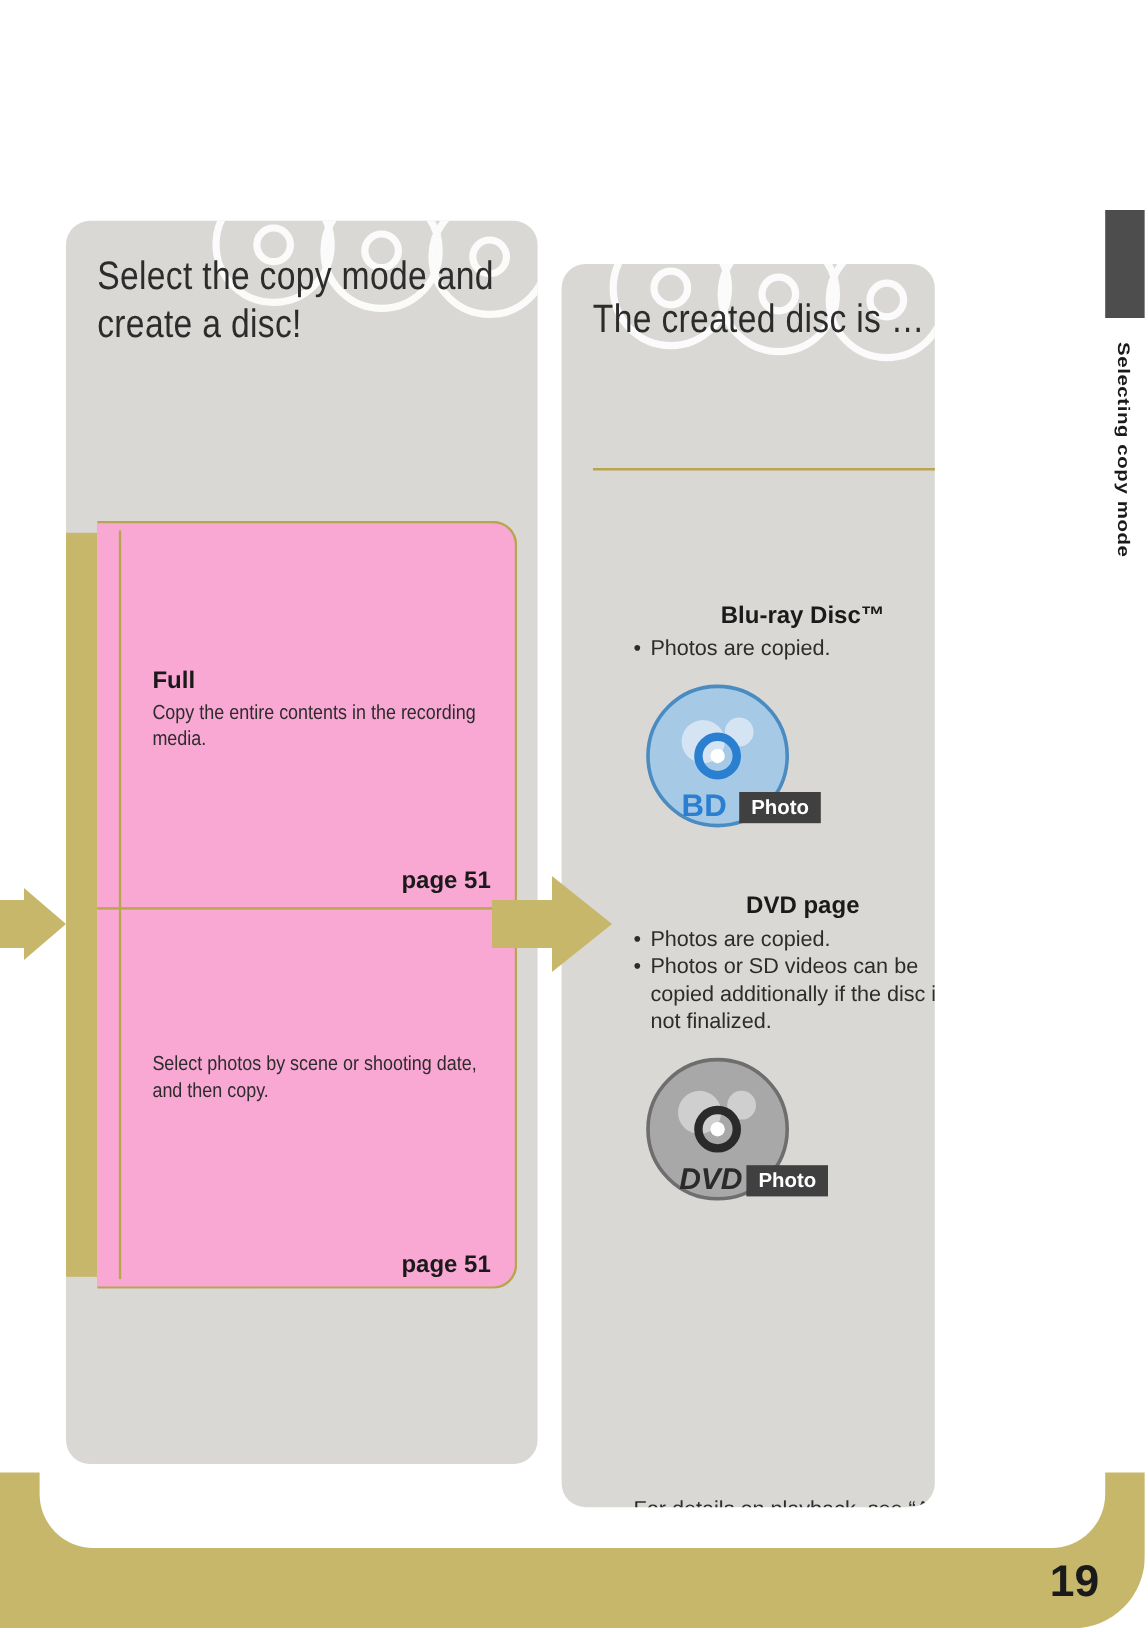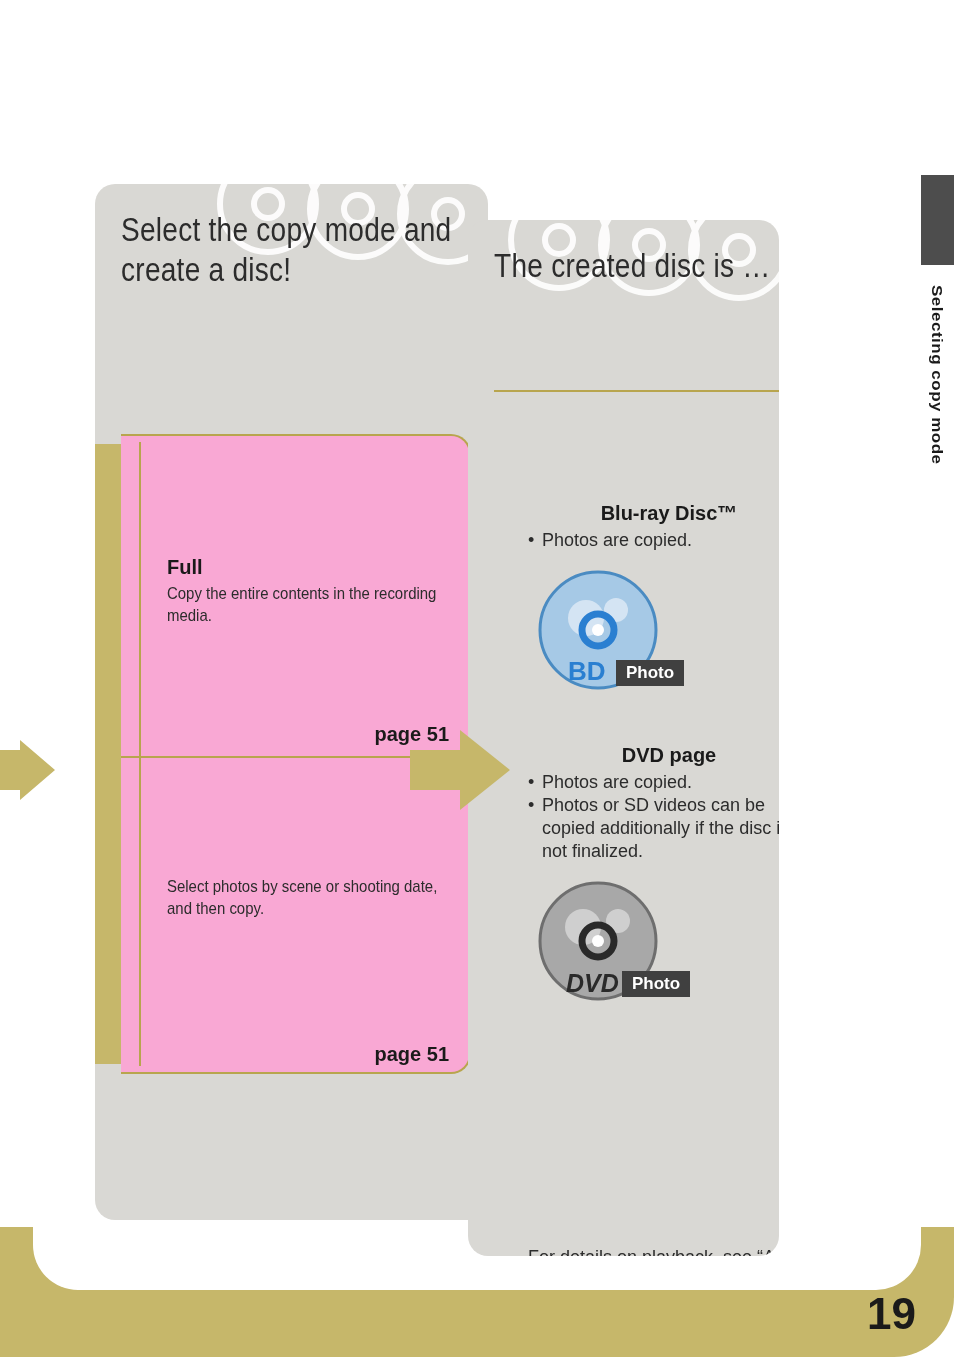--- a/index.html
+++ b/index.html
@@ -46,34 +46,34 @@
     font-weight: bold;
     font-size: 17px;
     letter-spacing: 0.5px;
     color: #1a1a1a;
     transform: scaleX(0.82);
   }
   .page-number {
     position: absolute;
     right: 38px;
     bottom: 18px;
-    font-size: 44px;
+    font-size: 37px;
     font-weight: bold;
     color: #1a1a1a;
   }
   .panel {
     position: absolute;
     top: 184px;
     width: 393px;
     height: 1036px;
     background: #d9d8d4;
     border-radius: 20px;
     overflow: hidden;
   }
-  .panel-left { left: 55px; margin-left: 40px; }
+  .panel-left { left: 55px; }
   .panel-right { left: 468px; width: 311px; margin-top: 36px; }
   .panel-title {
     font-family: Arial, Helvetica, sans-serif;
     font-weight: 300;
     font-size: 33px;
     line-height: 1.22;
     color: #2c2c2c;
     letter-spacing: 0.3px;
     transform: scaleX(0.85);
     transform-origin: left top;

